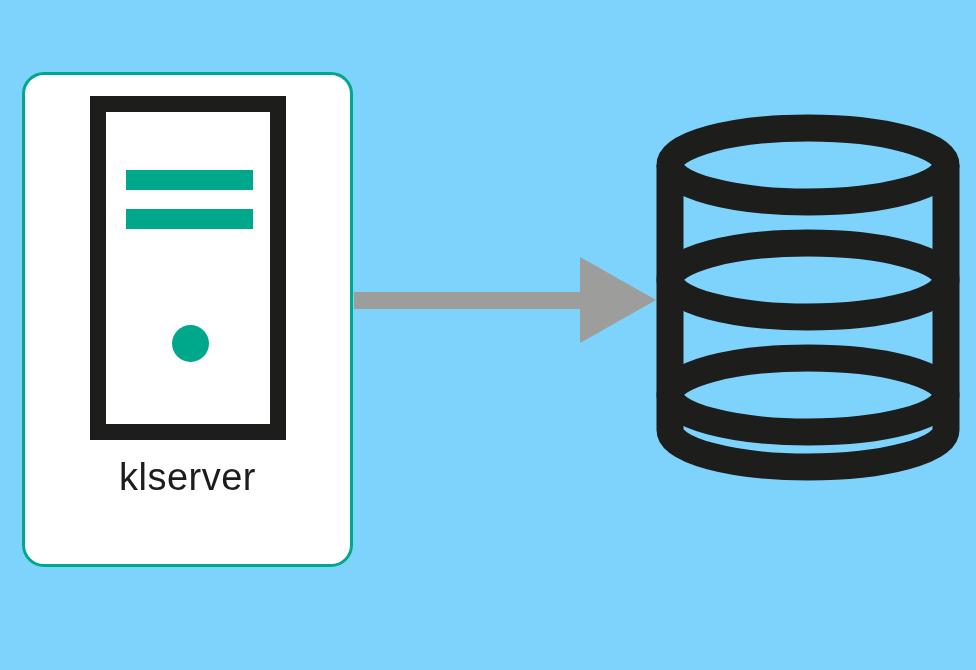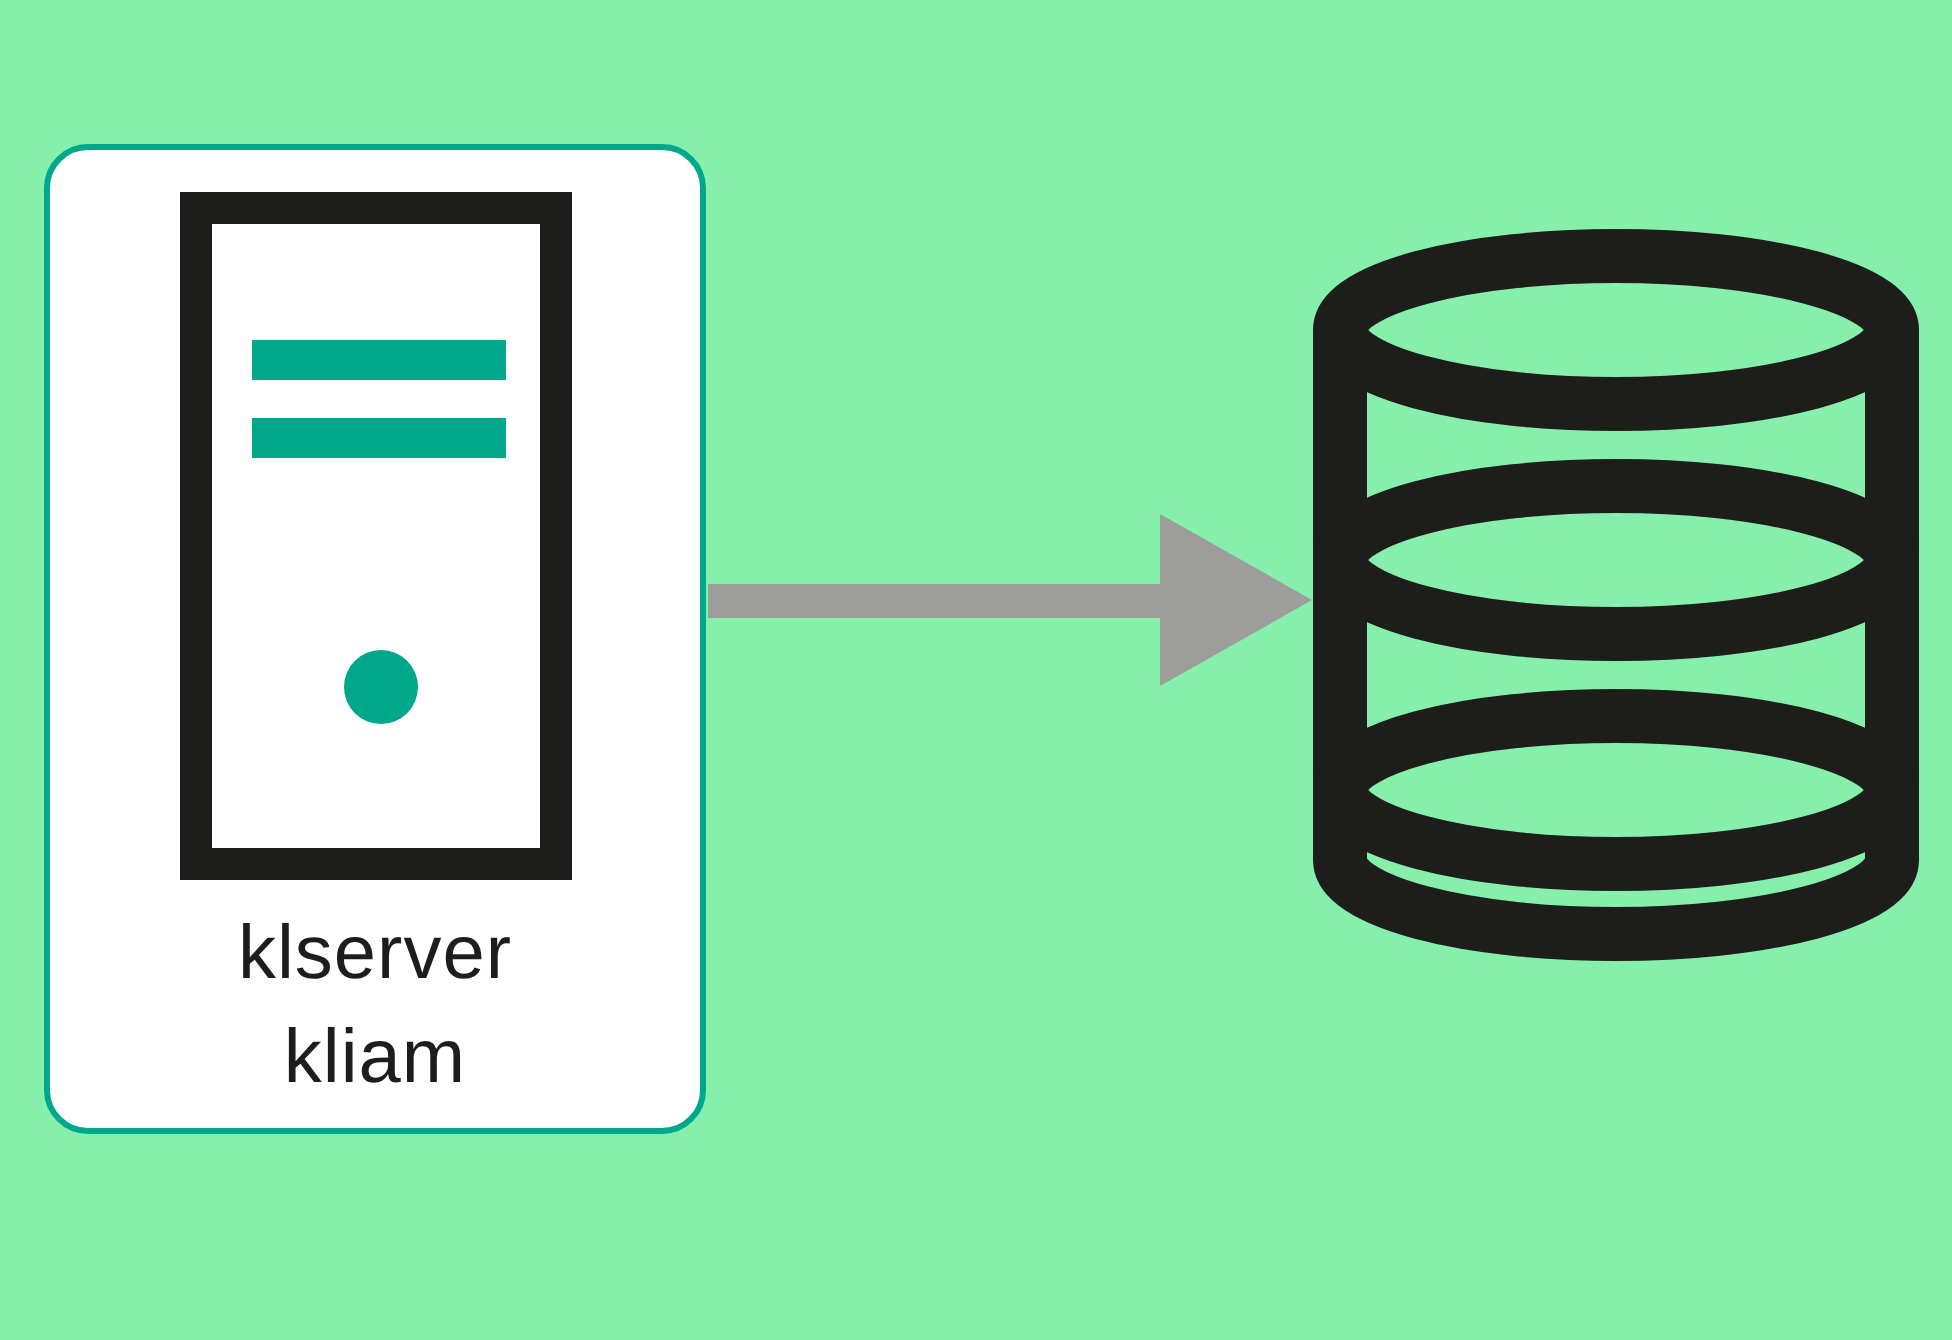--- a/index.html
+++ b/index.html
@@ -5,21 +5,21 @@
   html, body {
     margin: 0;
     padding: 0;
     background: #ffffff;
     font-family: "Liberation Sans", sans-serif;
   }
   .canvas {
     position: relative;
     width: 976px;
     height: 670px;
-    background: #86efac;
+    background: #7dd3fc;
     overflow: hidden;
   }
   
   .server-box {
     position: absolute;
     left: 22px;
     top: 72px;
     width: 331px;
     height: 495px;
     box-sizing: border-box;
@@ -100,21 +100,20 @@
   <div class="server-box">
 
     <div class="server-outline">
     </div>
     <div class="server-bar bar1"></div>
     <div class="server-bar bar2"></div>
     <div class="server-led"></div>
 
     <div class="server-label">
       <div>klserver</div>
-      <div>kliam</div>
     </div>
   </div>
 
   <div>
     <div class="arrow-shaft"></div>
     <div class="arrow-head"></div>
   </div>
 
   <svg class="database-icon" width="304" height="368" viewBox="0 0 304 368" fill="none" stroke="#1d1d1b" stroke-width="27">
 

